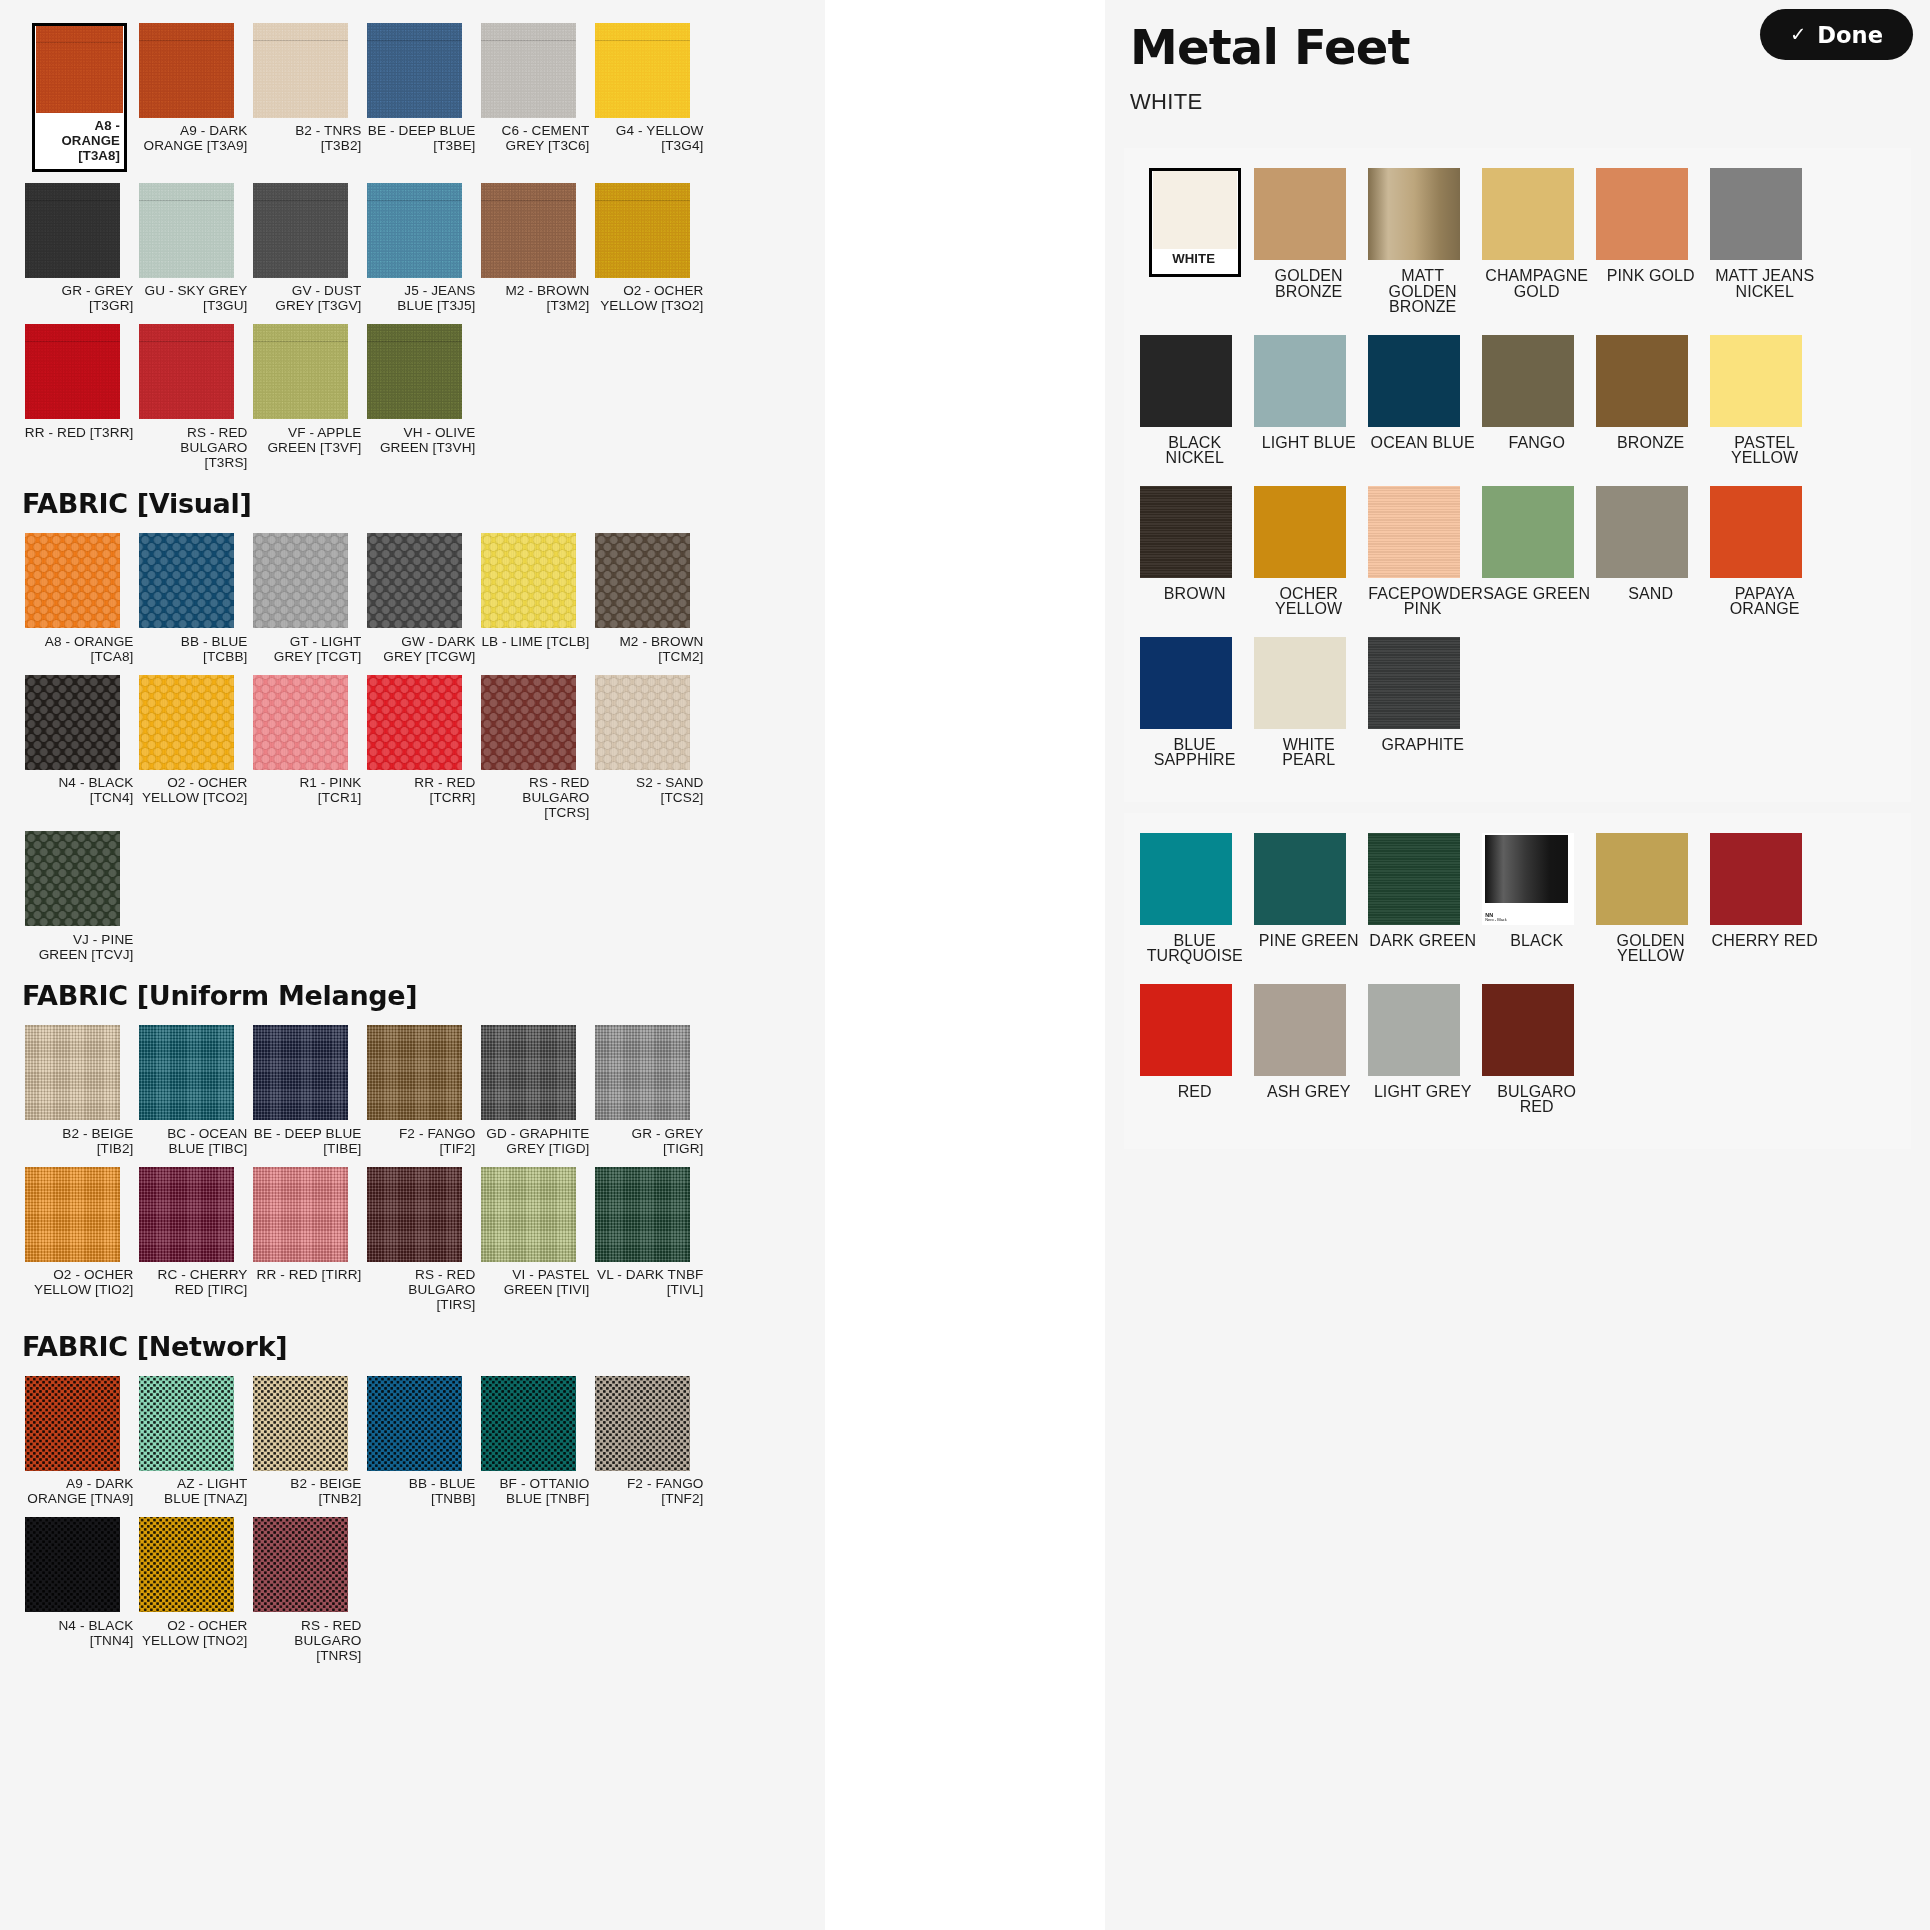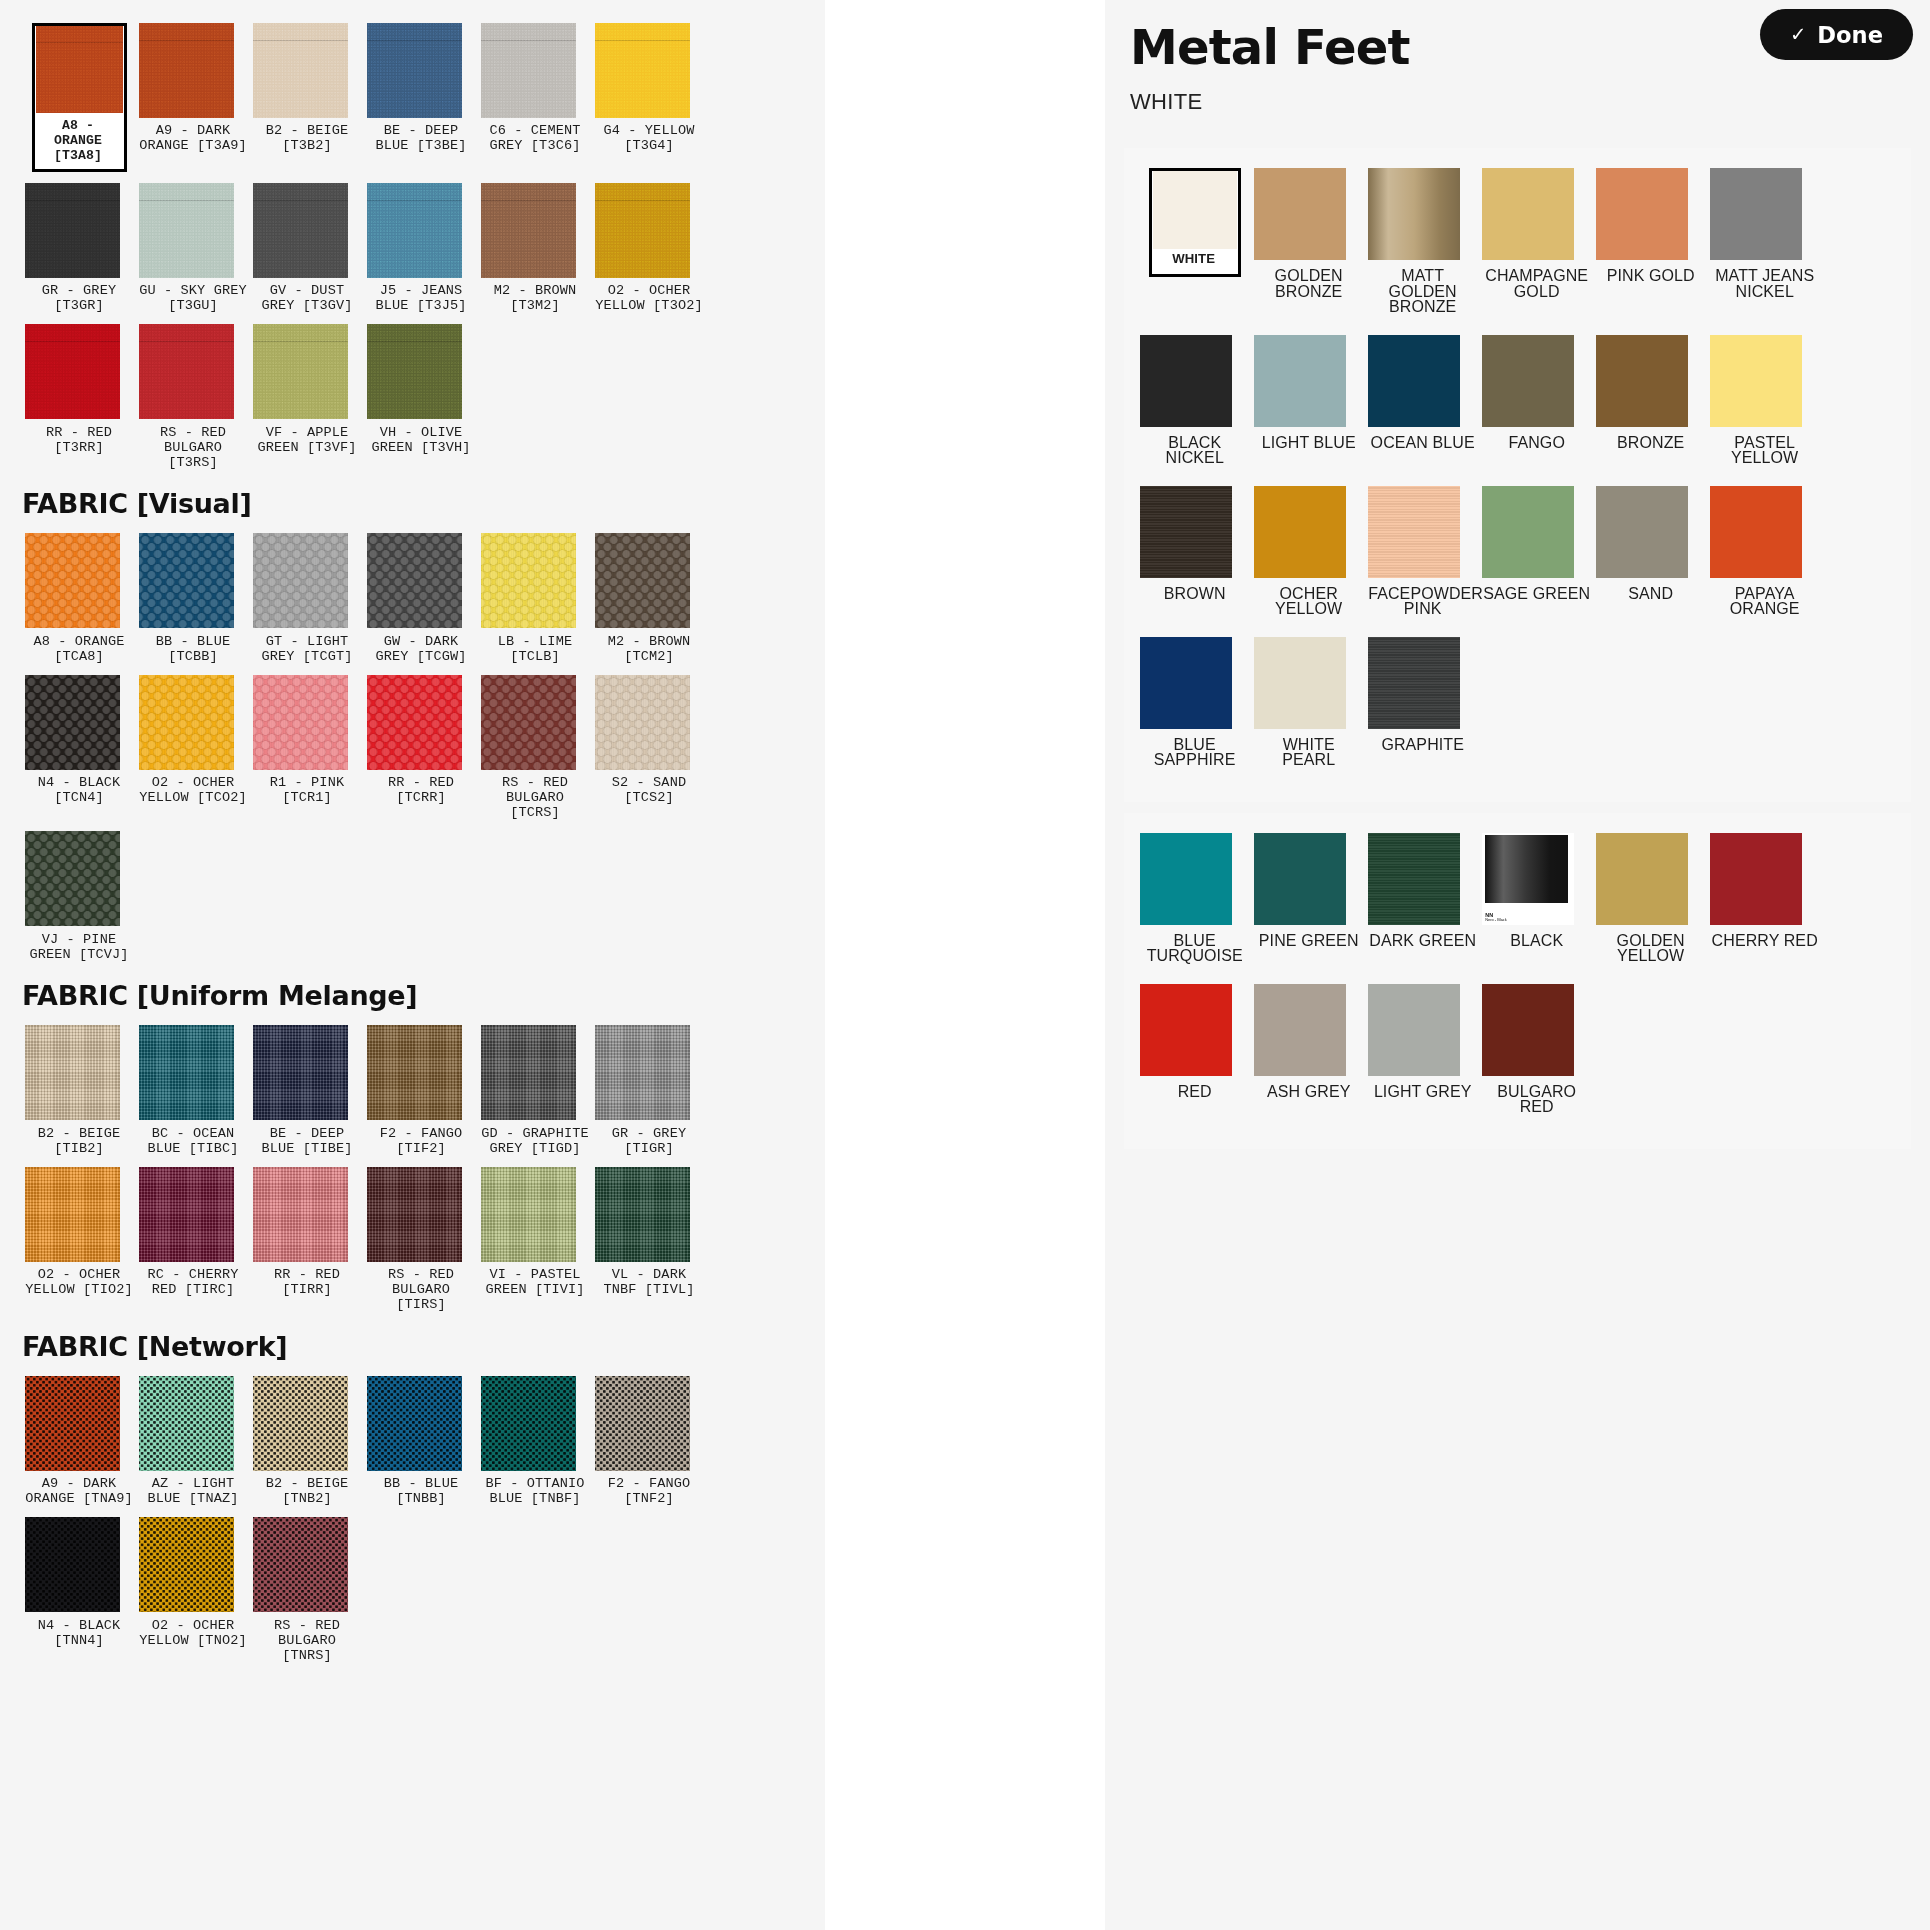--- a/index.html
+++ b/index.html
@@ -50,23 +50,23 @@
     border: 3.9px solid #000;
     background: #fff;
     padding: 0;
     width: 95px;
   }
   .sw-cell.selected .sw-box { width: 87px; height: 87px; margin: 0 auto; }
   .sw-label {
     margin-top: 5.4px;
     font-size: 13.6px;
     line-height: 15px;
-    text-align: center;
+    text-align: right;
     color: #1d1d1d;
-    font-family: Liberation Mono, monospace;
+    font-family: Liberation Sans, sans-serif;
     letter-spacing: 0.1px;
     width: 109px;
   }
   .sw-cell.selected .sw-label {
     font-weight: 700;
     margin-top: 3.1px;
     padding: 2.3px 1.6px 5.4px 1.6px;
     width: 87px;
     font-size: 13.2px;
     line-height: 15px;
@@ -240,21 +240,21 @@
             </div>
             <div class="sw-cell">
               <div class="sw-inner">
                 <div class="sw-box tex-wool" style="background: rgb(178, 67, 27);"></div>
                 <div class="sw-label">A9 - DARK ORANGE [T3A9]</div>
               </div>
             </div>
             <div class="sw-cell">
               <div class="sw-inner">
                 <div class="sw-box tex-wool" style="background: rgb(221, 203, 180);"></div>
-                <div class="sw-label">B2 - BEIGE [T3B2]</div>
+                <div class="sw-label">B2 - TNRS [T3B2]</div>
               </div>
             </div>
             <div class="sw-cell">
               <div class="sw-inner">
                 <div class="sw-box tex-wool" style="background: rgb(58, 92, 128);"></div>
                 <div class="sw-label">BE - DEEP BLUE [T3BE]</div>
               </div>
             </div>
             <div class="sw-cell">
               <div class="sw-inner">

